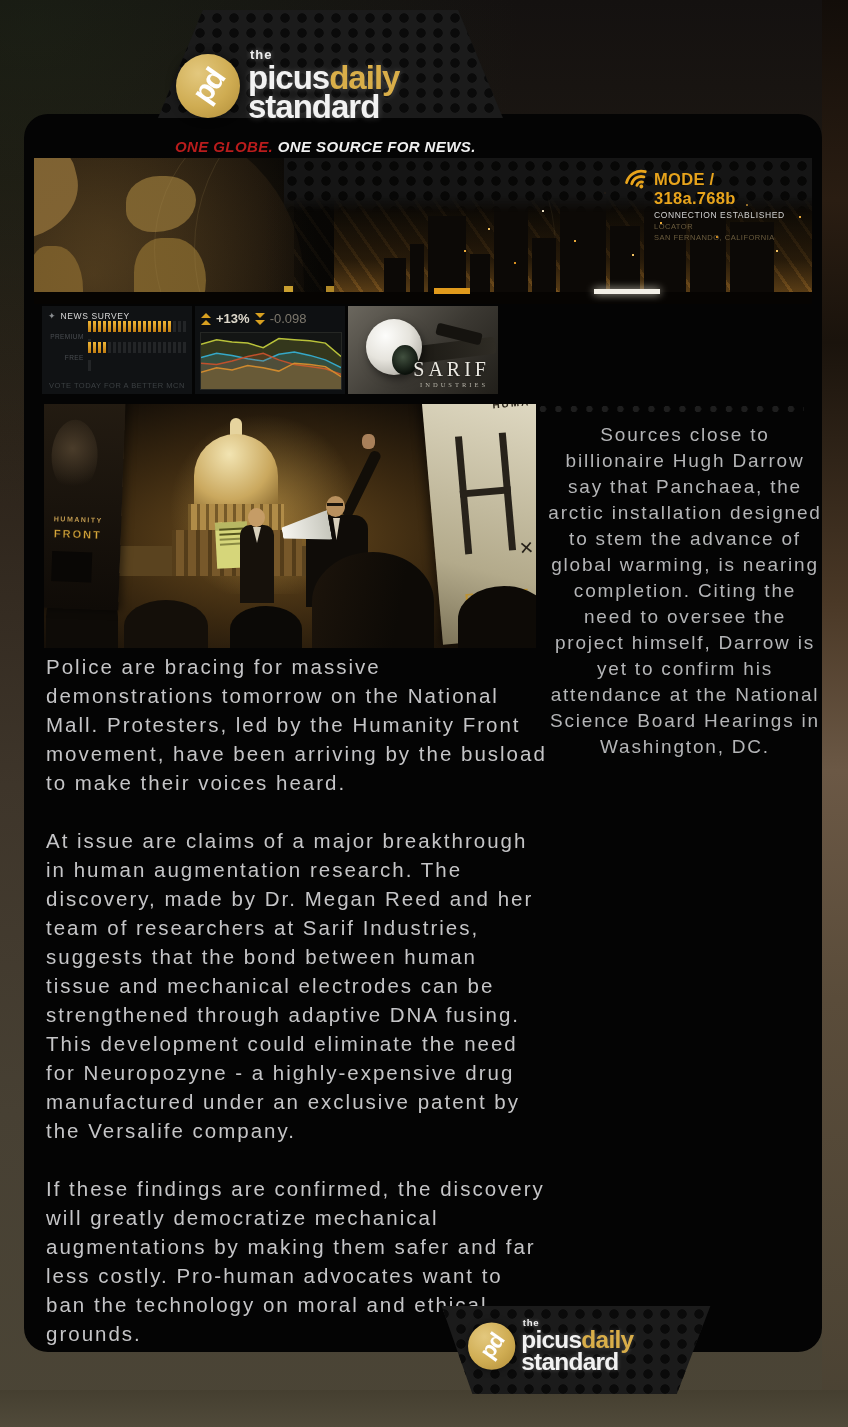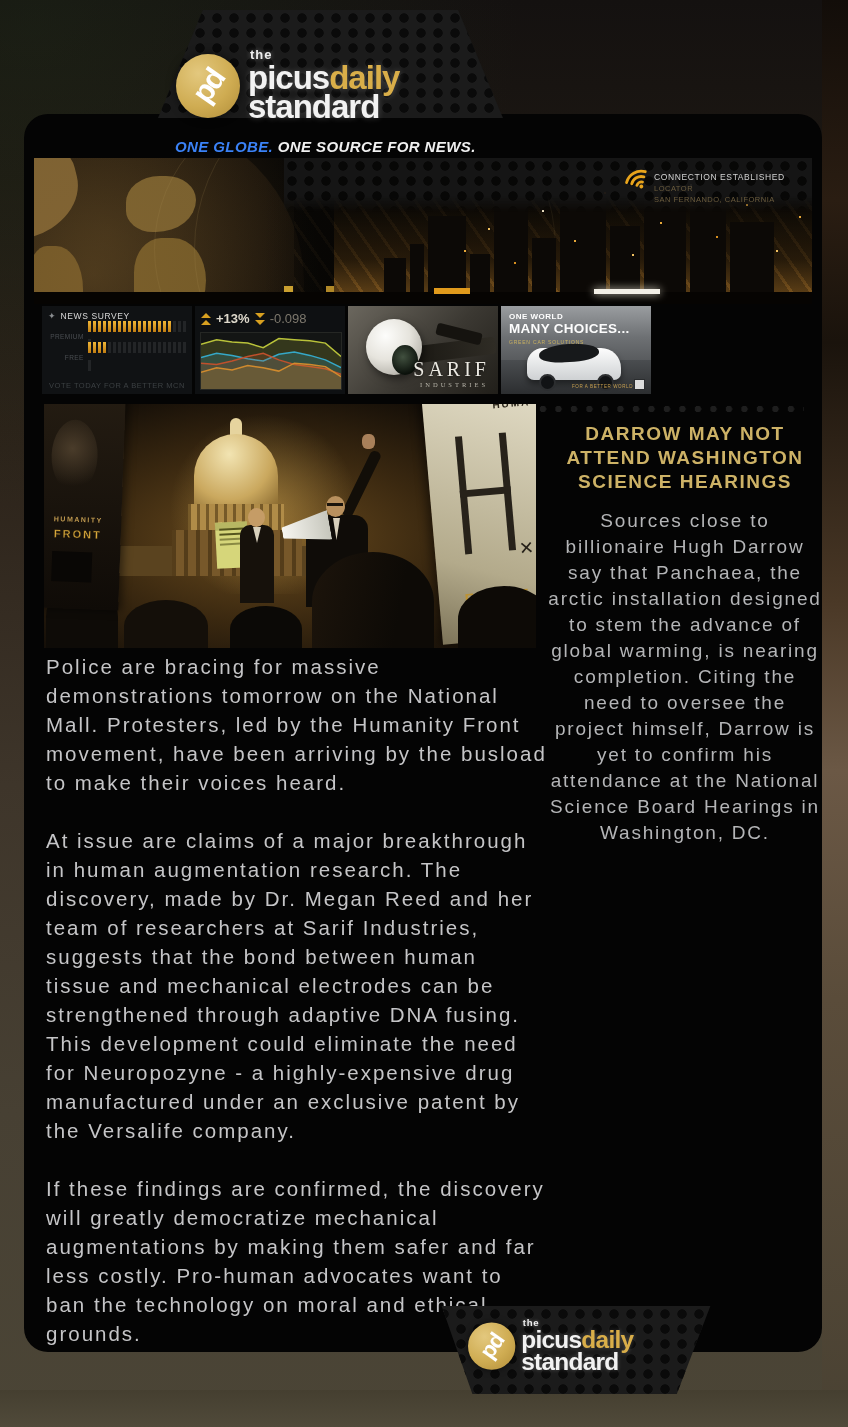--- a/index.html
+++ b/index.html
@@ -31,21 +31,21 @@
     background:radial-gradient(circle at 35% 30%,#e3c87e,#cfac52 55%,#b08c38 100%);
     display:flex;align-items:center;justify-content:center;box-shadow:0 0 10px rgba(0,0,0,.6);}
   .badge span{font-size:30px;font-weight:bold;color:#fff;transform:rotate(-55deg);letter-spacing:-2px;}
   .logo-words{margin-left:8px;line-height:1;}
   .logo-the{font-size:13px;font-weight:bold;color:#eee;letter-spacing:1px;margin-left:2px;text-shadow:0 0 5px rgba(255,255,255,.4);}
   .logo-line{font-size:33px;font-weight:bold;letter-spacing:-1px;color:#f2f2f2;text-shadow:0 0 6px rgba(255,255,255,.25);}
   .logo-line .gold{color:#d9ae49;}
   .logo-line.std{margin-top:-4px;}
 
   .tagline{position:absolute;left:175px;top:138px;font-size:15px;font-style:italic;font-weight:bold;color:#f0f0f0;letter-spacing:.4px;}
-  .tagline .gold{color:#3b82f6;}
+  .tagline .gold{color:#b91c1c;}
 
   
   .header-art{position:absolute;left:10px;top:44px;width:778px;height:146px;overflow:hidden;background:#0b0906;}
   .globe{position:absolute;left:-60px;top:-40px;width:330px;height:330px;border-radius:50%;background:radial-gradient(circle at 40% 35%,#2c2112,#17110a 70%);}
   .land{position:absolute;}
   .land.na{left:-10px;top:28px;width:115px;height:92px;background:#7c6133;border-radius:60% 40% 55% 45%;transform:rotate(-14deg);}
   .land.sa{left:55px;top:128px;width:54px;height:86px;background:#6e5526;border-radius:40% 60% 50% 70%;}
   .land.eu{left:152px;top:58px;width:70px;height:56px;background:#78602f;border-radius:50% 45% 60% 40%;}
   .land.af{left:160px;top:120px;width:72px;height:92px;background:#715927;border-radius:45% 55% 65% 50%;}
   .ring{position:absolute;border-radius:50%;border:1px solid rgba(190,160,100,.15);}
@@ -244,20 +244,21 @@
     <div class="sq1"></div>
     <div class="sq2"></div>
     <div class="perf-strip"></div>
     <div class="conn">
       <svg class="wifi wifi-svg" width="26" height="22" viewBox="0 0 24 20">
         <path d="M2 8 a14 14 0 0 1 20 0"></path>
         <path d="M5.5 11.5 a9 9 0 0 1 13 0"></path>
         <path d="M9 15 a4.5 4.5 0 0 1 6 0"></path>
         <circle cx="12" cy="18" r="1.8"></circle>
       </svg>
+      <div class="conn-mode">MODE / 318a.768b</div>
       <div class="conn-status">CONNECTION ESTABLISHED</div>
       <div class="conn-loc">LOCATOR</div>
       <div class="conn-locv">SAN FERNANDO, CALIFORNIA</div>
     </div>
   </div>
 
   <div class="ticker" style="pointer-events:auto;">
     <div class="card survey">
       <div class="sv-head">
         <span class="sv-icon">✦</span>
@@ -301,32 +302,20 @@
     </div>
     <div class="card sarif">
       <div class="sf-swoosh"></div>
       <div class="sf-arm"></div>
       <div class="sf-arm2"></div>
       <div class="sf-eye">
         <div class="sf-lens"></div>
       </div>
       <div class="sf-name">SARIF</div>
       <div class="sf-sub">INDUSTRIES</div>
-    </div>
-    <div class="card car">
-      <div class="cr-road"></div>
-      <div class="cr-car"></div>
-      <div class="cr-win"></div>
-      <div class="cr-w1"></div>
-      <div class="cr-w2"></div>
-      <div class="cr-l1">ONE WORLD</div>
-      <div class="cr-l2">MANY CHOICES...</div>
-      <div class="cr-l3">GREEN CAR SOLUTIONS</div>
-      <div class="cr-foot">FOR A BETTER WORLD</div>
-      <div class="cr-logo"></div>
     </div>
   </div>
 
   <div class="perf-dots"></div>
 
   <div class="article-img">
     <div class="dome-glow"></div>
     <div class="wing wl"></div>
     <div class="wing wr"></div>
     <div class="cupola"></div>
@@ -367,21 +356,20 @@
     <div class="crowd c5"></div>
   </div>
 
   <div class="article-body">
       <p>Police are bracing for massive demonstrations tomorrow on the National Mall. Protesters, led by the Humanity Front movement, have been arriving by the busload to make their voices heard.</p>
       <p>At issue are claims of a major breakthrough in human augmentation research. The discovery, made by Dr. Megan Reed and her team of researchers at Sarif Industries, suggests that the bond between human tissue and mechanical electrodes can be strengthened through adaptive DNA fusing. This development could eliminate the need for Neuropozyne - a highly-expensive drug manufactured under an exclusive patent by the Versalife company.</p>
       <p>If these findings are confirmed, the discovery will greatly democratize mechanical augmentations by making them safer and far less costly. Pro-human advocates want to ban the technology on moral and ethical grounds.</p>
     </div>
 
   <div class="sidebar">
-    <h2 class="sb-headline">DARROW MAY NOT ATTEND WASHINGTON SCIENCE HEARINGS</h2>
     <p class="sb-body">Sources close to billionaire Hugh Darrow say that Panchaea, the arctic installation designed to stem the advance of global warming, is nearing completion. Citing the need to oversee the project himself, Darrow is yet to confirm his attendance at the National Science Board Hearings in Washington, DC.</p>
   </div>
 </div>
 
 <div class="logo-tab-bottom perf"></div>
 <div class="logo logo-bottom">
   <div class="badge">
       <span>pd</span>
     </div>
   <div class="logo-words">

